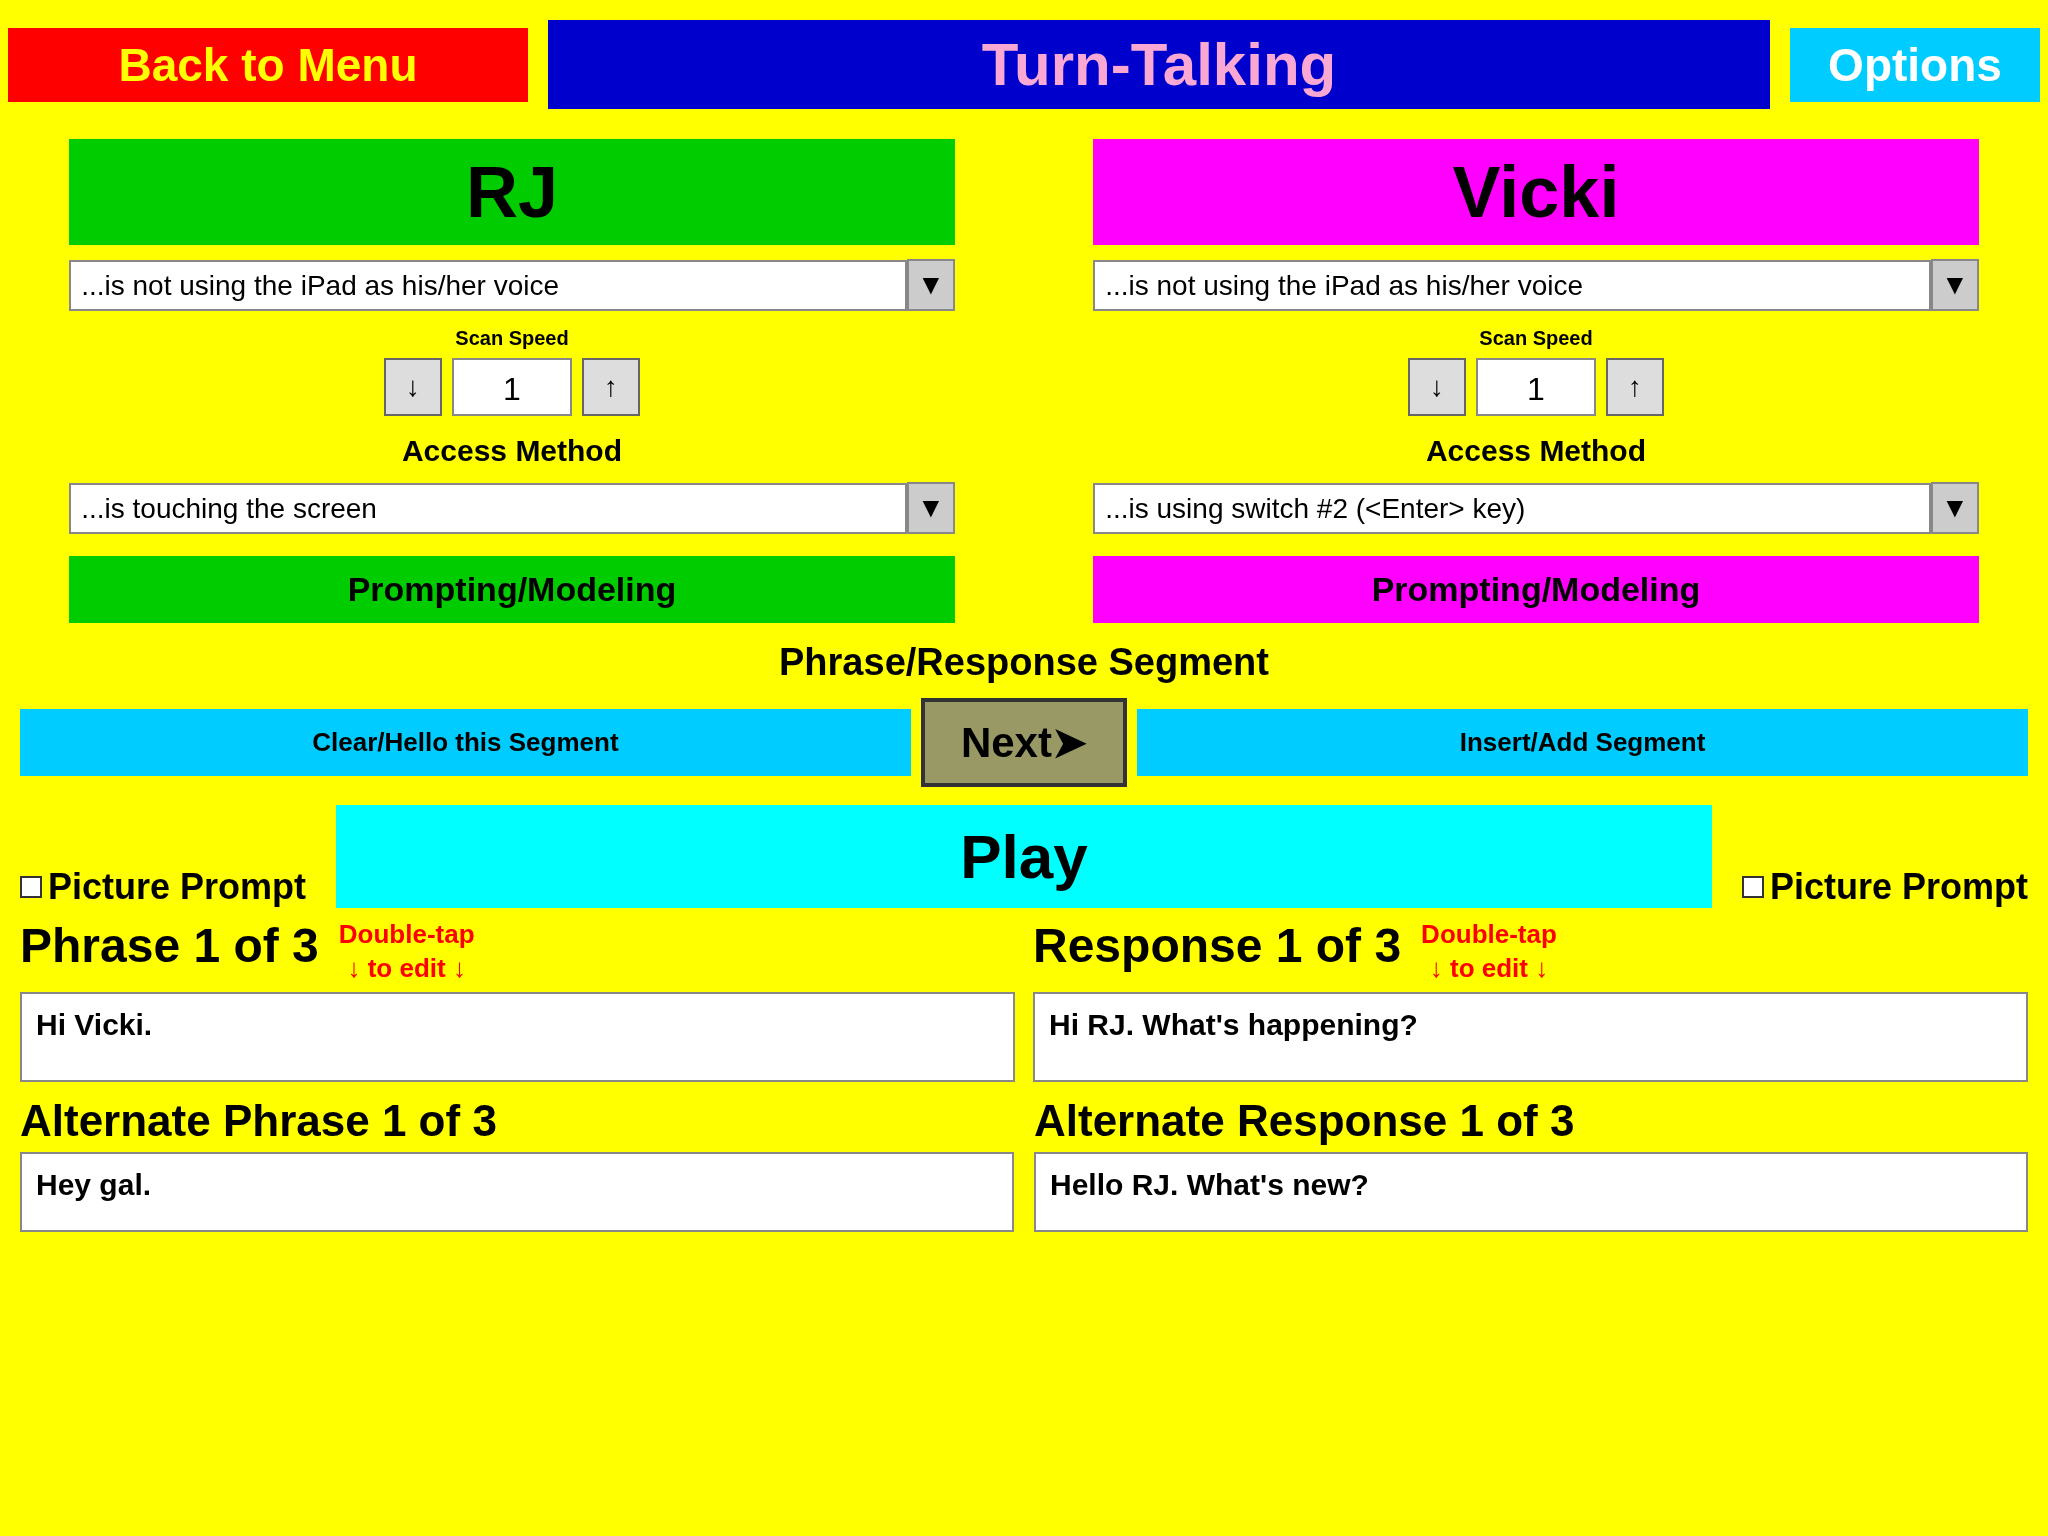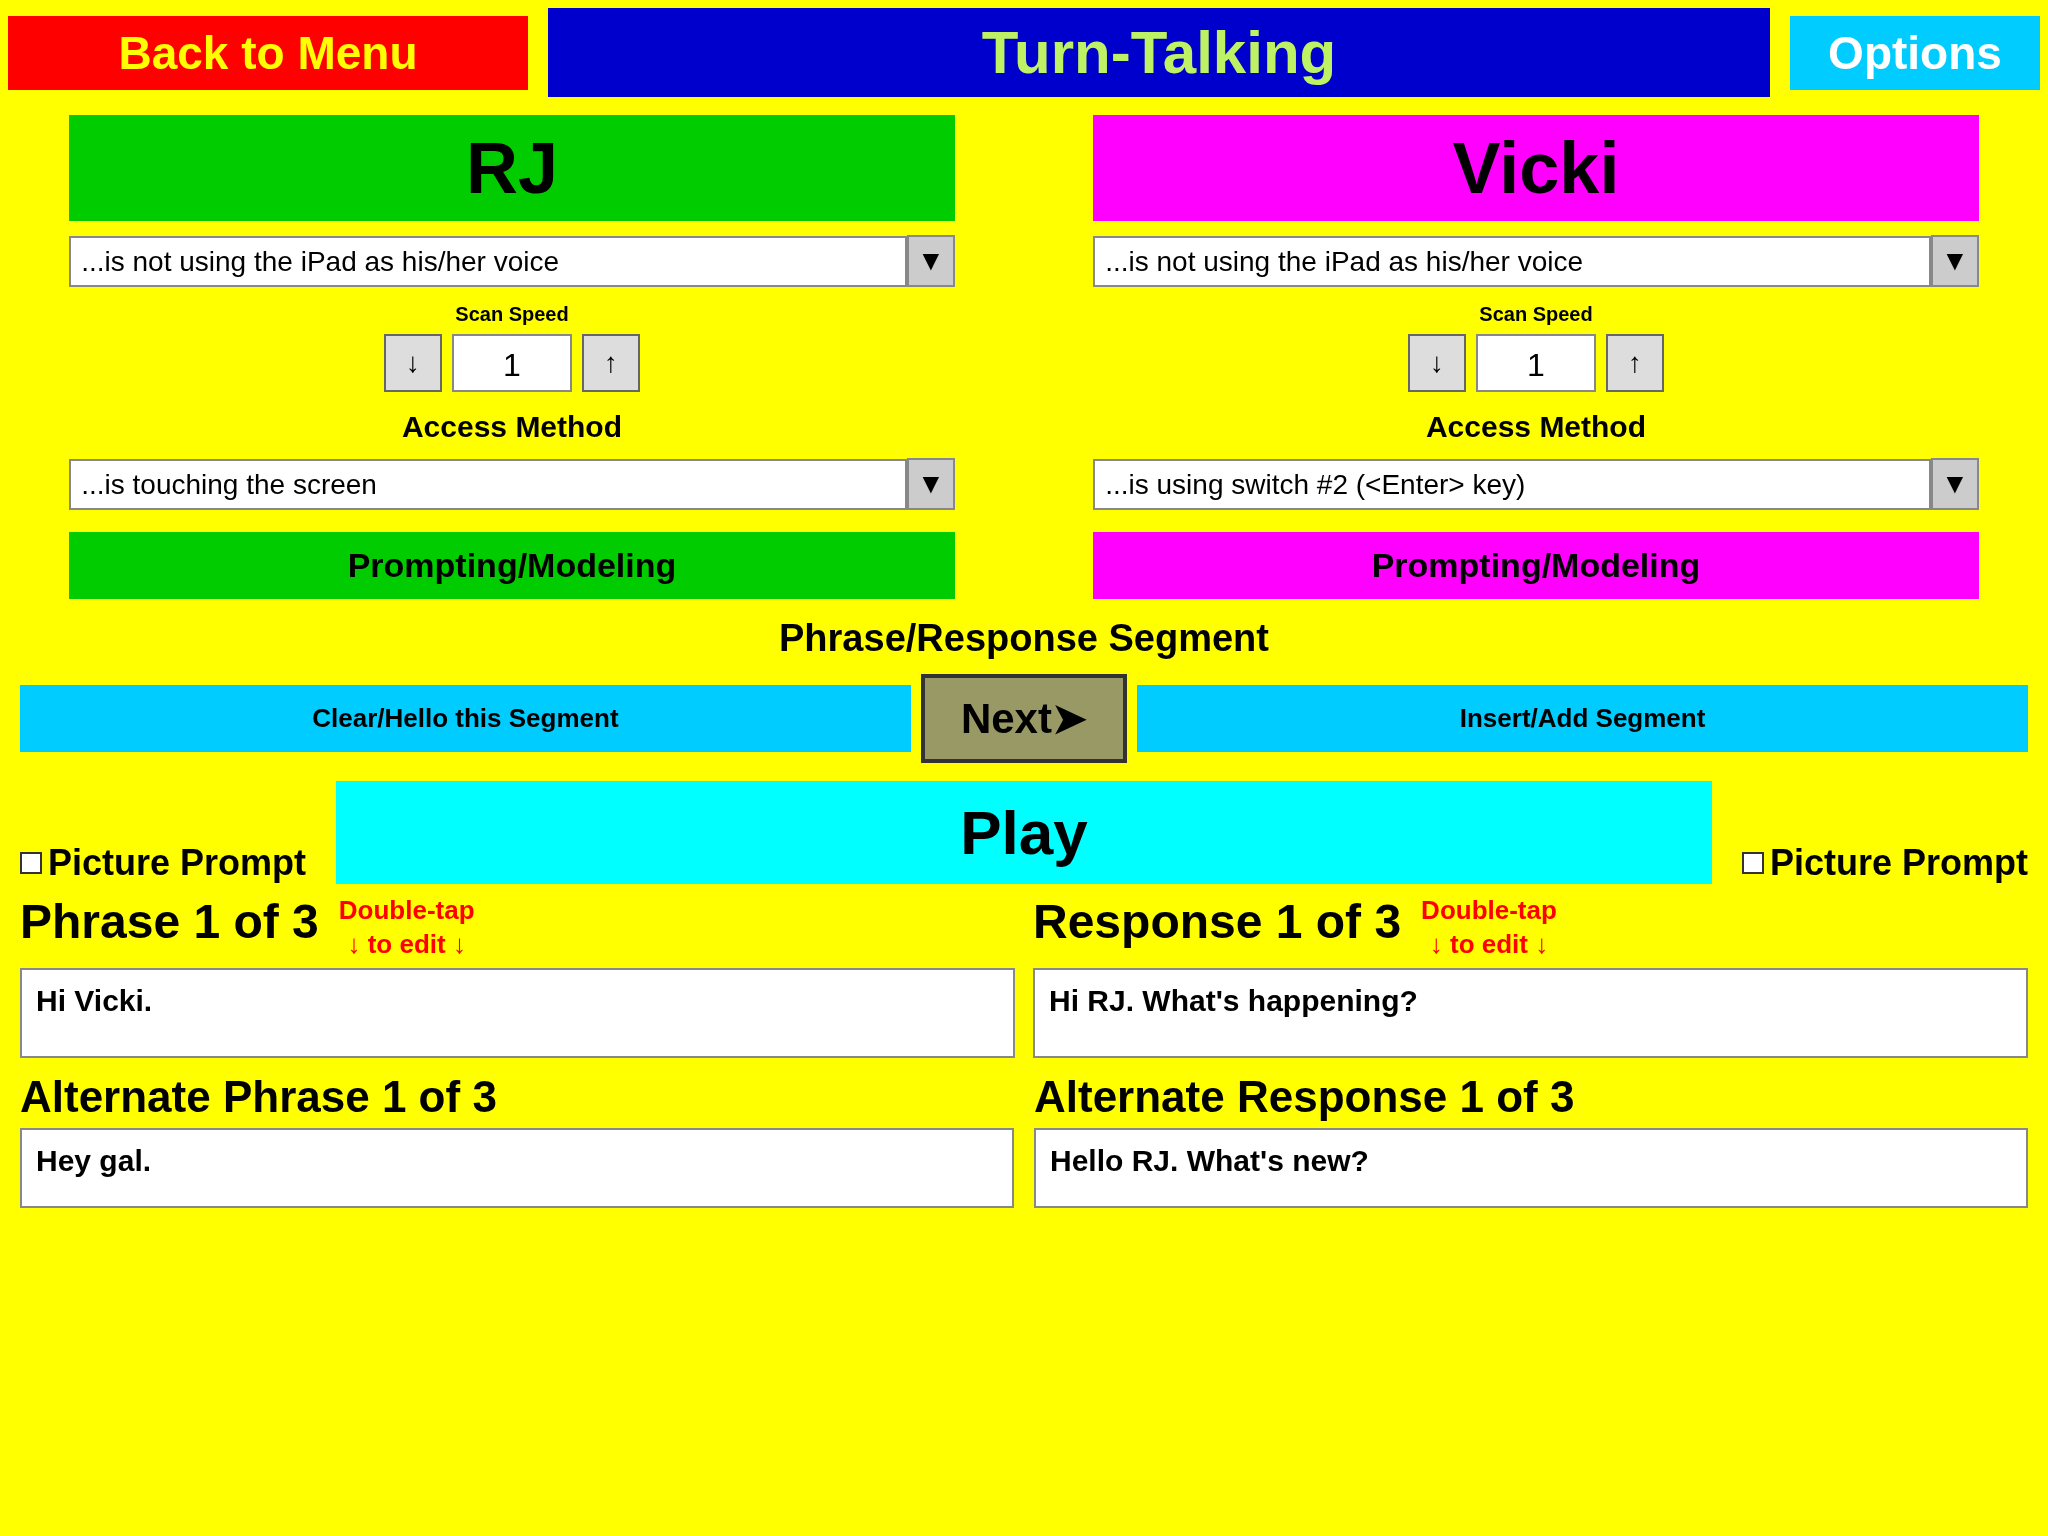--- a/index.html
+++ b/index.html
@@ -10,37 +10,37 @@
       height: 1536px;
       overflow: hidden;
       position: relative;
     }
 
     
     .header {
       display: flex;
       align-items: center;
       justify-content: space-between;
-      padding: 8px 8px;
+      padding: 20px 8px;
       background: #FFFF00;
     }
     .back-to-menu-btn {
       background: #FF0000;
       color: #FFFF00;
       font-size: 46px;
       font-weight: bold;
       padding: 10px 30px;
       border: none;
       cursor: pointer;
       min-width: 520px;
       text-align: center;
     }
     .title-banner {
       background: #0000CC;
-      color: #bef264;
+      color: #f9a8d4;
       font-size: 60px;
       font-weight: bold;
       padding: 10px 60px;
       text-align: center;
       flex: 1;
       margin: 0 20px;
     }
     .options-btn {
       background: #00CCFF;
       color: #FFFFFF;

